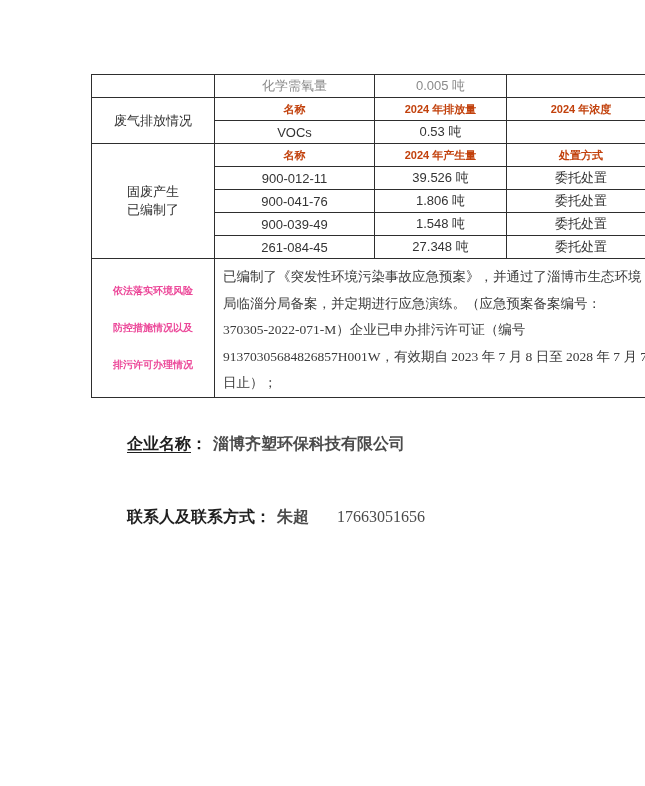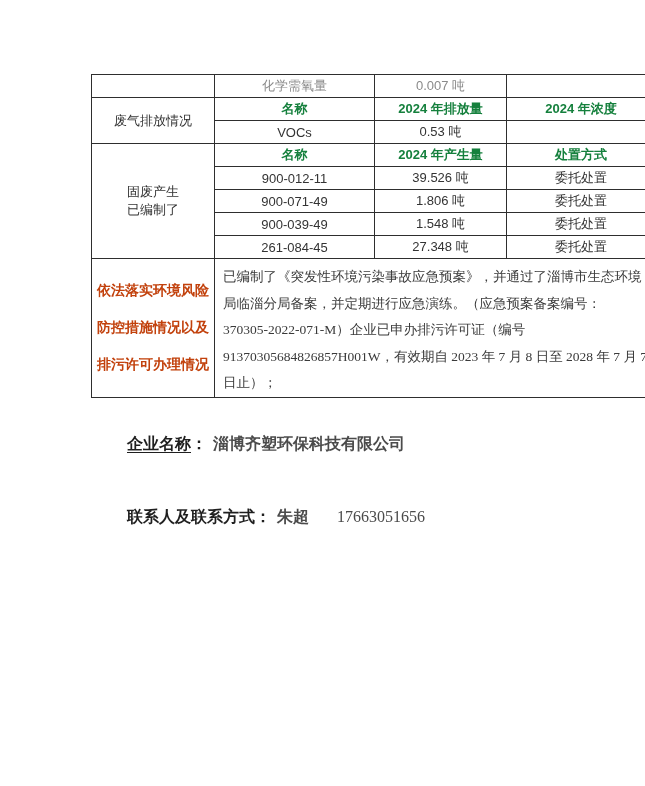--- a/index.html
+++ b/index.html
@@ -30,35 +30,35 @@
     padding: 0;
     text-align: center;
     vertical-align: middle;
     font-size: 13px;
     color: #333333;
     font-weight: normal;
     height: 22px;
     overflow: hidden;
   }
   .env-table th {
-    font-size: 13px;
-    font-weight: bold;
-    color: #15803d;
+    font-size: 11px;
+    font-weight: bold;
+    color: #c2410c;
   }
   .row-partial td { color: #8a8a8a; }
   .section-label {
     font-weight: bold;
     font-size: 14px;
     color: #141414;
     line-height: 18px;
   }
   .risk-label div {
     font-weight: bold;
-    font-size: 14px;
-    color: #c2410c;
+    font-size: 10px;
+    color: #ec4899;
     line-height: 37px;
     white-space: nowrap;
   }
   td.risk-para {
     text-align: left;
     vertical-align: top;
     padding: 5px 8px 0 8px;
   }
   .risk-para div {
     font-family: "Liberation Serif", serif;
@@ -119,21 +119,21 @@
       <col style="width:123px">
       <col style="width:160px">
       <col style="width:132px">
       <col style="width:149px">
     </colgroup>
 
     <tbody>
         <tr class="row-partial">
       <td></td>
       <td>化学需氧量</td>
-      <td>0.007 吨</td>
+      <td>0.005 吨</td>
       <td></td>
     </tr>
 
     <tr>
       <td rowspan="2" class="section-label">废气排放情况</td>
       <th>名称</th>
       <th>2024 年排放量</th>
       <th>2024 年浓度</th>
     </tr>
     <tr>
@@ -150,21 +150,21 @@
       <th>名称</th>
       <th>2024 年产生量</th>
       <th>处置方式</th>
     </tr>
     <tr>
       <td>900-012-11</td>
       <td>39.526 吨</td>
       <td>委托处置</td>
     </tr>
     <tr>
-      <td>900-071-49</td>
+      <td>900-041-76</td>
       <td>1.806 吨</td>
       <td>委托处置</td>
     </tr>
     <tr>
       <td>900-039-49</td>
       <td>1.548 吨</td>
       <td>委托处置</td>
     </tr>
     <tr>
       <td>261-084-45</td>

